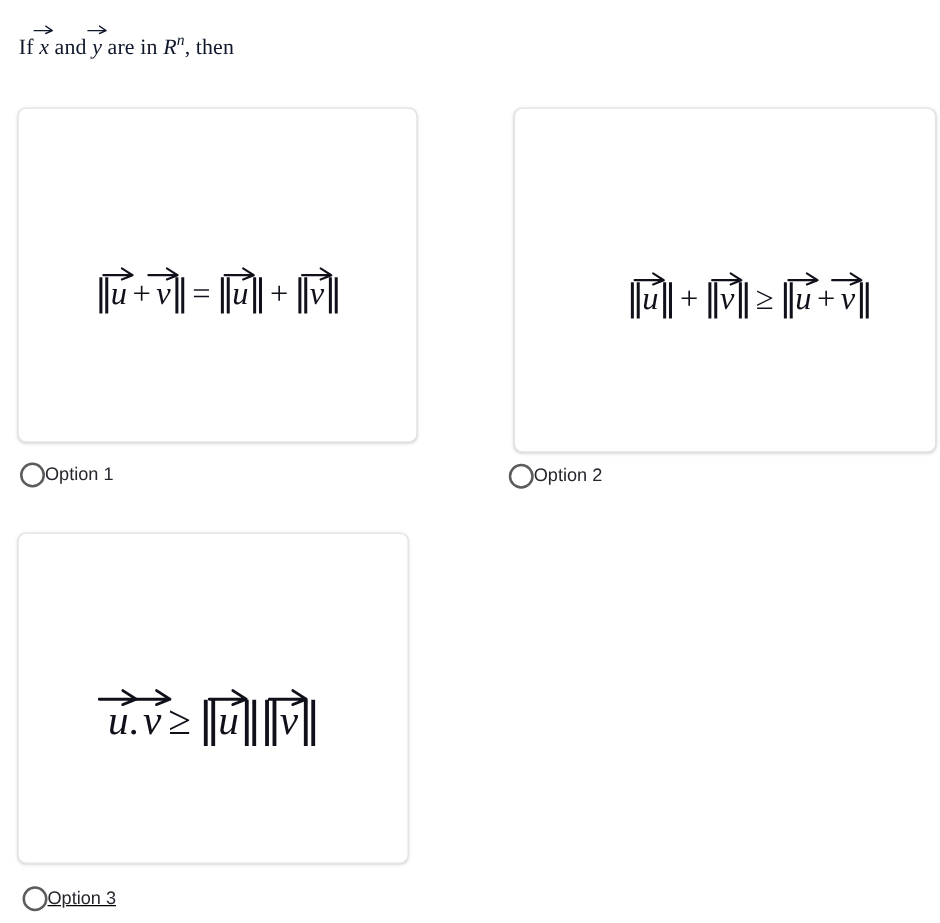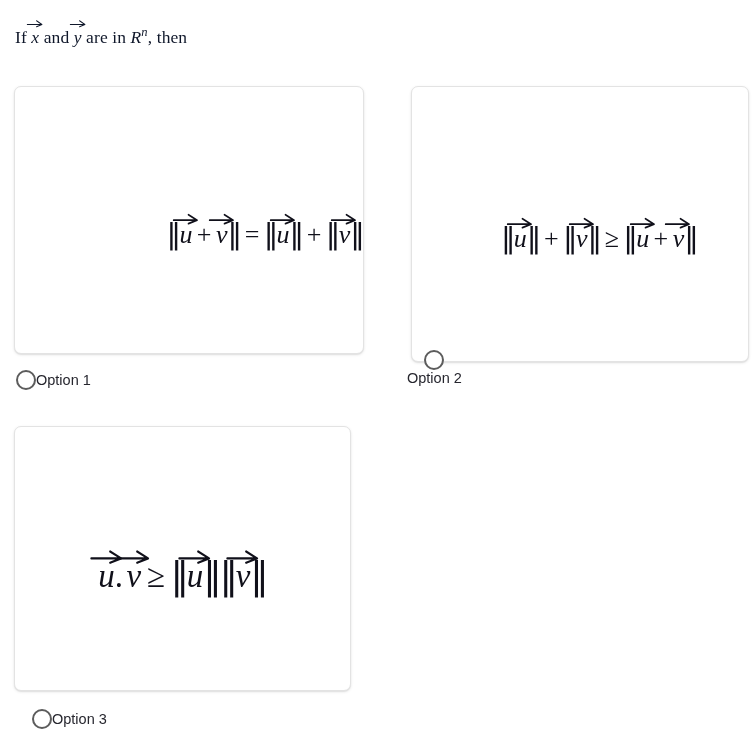--- a/index.html
+++ b/index.html
@@ -70,23 +70,23 @@
     position: absolute;
     box-sizing: border-box;
     background: #ffffff;
     border: 1px solid #e3e3e3;
     border-radius: 7px;
     box-shadow: 0 1px 3px rgba(0,0,0,0.10), 0 1px 1px rgba(0,0,0,0.05);
     display: flex;
     align-items: center;
     justify-content: center;
   }
-  #card-1 { left: 14px;  top: 86px;  width: 350px; height: 268px; justify-content: flex-end; }
+  #card-1 { left: 14px;  top: 86px;  width: 320px; height: 268px; }
   #card-2 { left: 411px; top: 86px;  width: 338px; height: 276px; padding-left: 38px; }
-  #card-3 { left: 14px;  top: 426px; width: 337px; height: 265px; }
+  #card-3 { left: 14px;  top: 426px; width: 313px; height: 265px; }
 
   .formula {
     font-family: "Liberation Serif", "DejaVu Serif", serif;
     color: #10101a;
     white-space: nowrap;
     text-align: center;
     position: relative;
     top: 13px;
   }
   .formula .op {
@@ -110,22 +110,22 @@
   #formula-3 { font-size: 33px; top: 16px; }
 
   
   .option-row {
     position: absolute;
     display: flex;
     align-items: center;
     height: 26px;
   }
   #row-1 { left: 16px;  top: 367px; }
-  #row-2 { left: 407px; top: 350px; flex-direction: column; }
-  #row-3 { left: 32px;  top: 706px; }
+  #row-2 { left: 407px; top: 368px; }
+  #row-3 { left: 18px;  top: 706px; text-decoration: underline; }
 
   .radio {
     width: 20px;
     height: 20px;
     border-radius: 50%;
     border: 2px solid #5c5c5c;
     background: #ffffff;
     box-sizing: border-box;
     flex: 0 0 auto;
     cursor: pointer;

